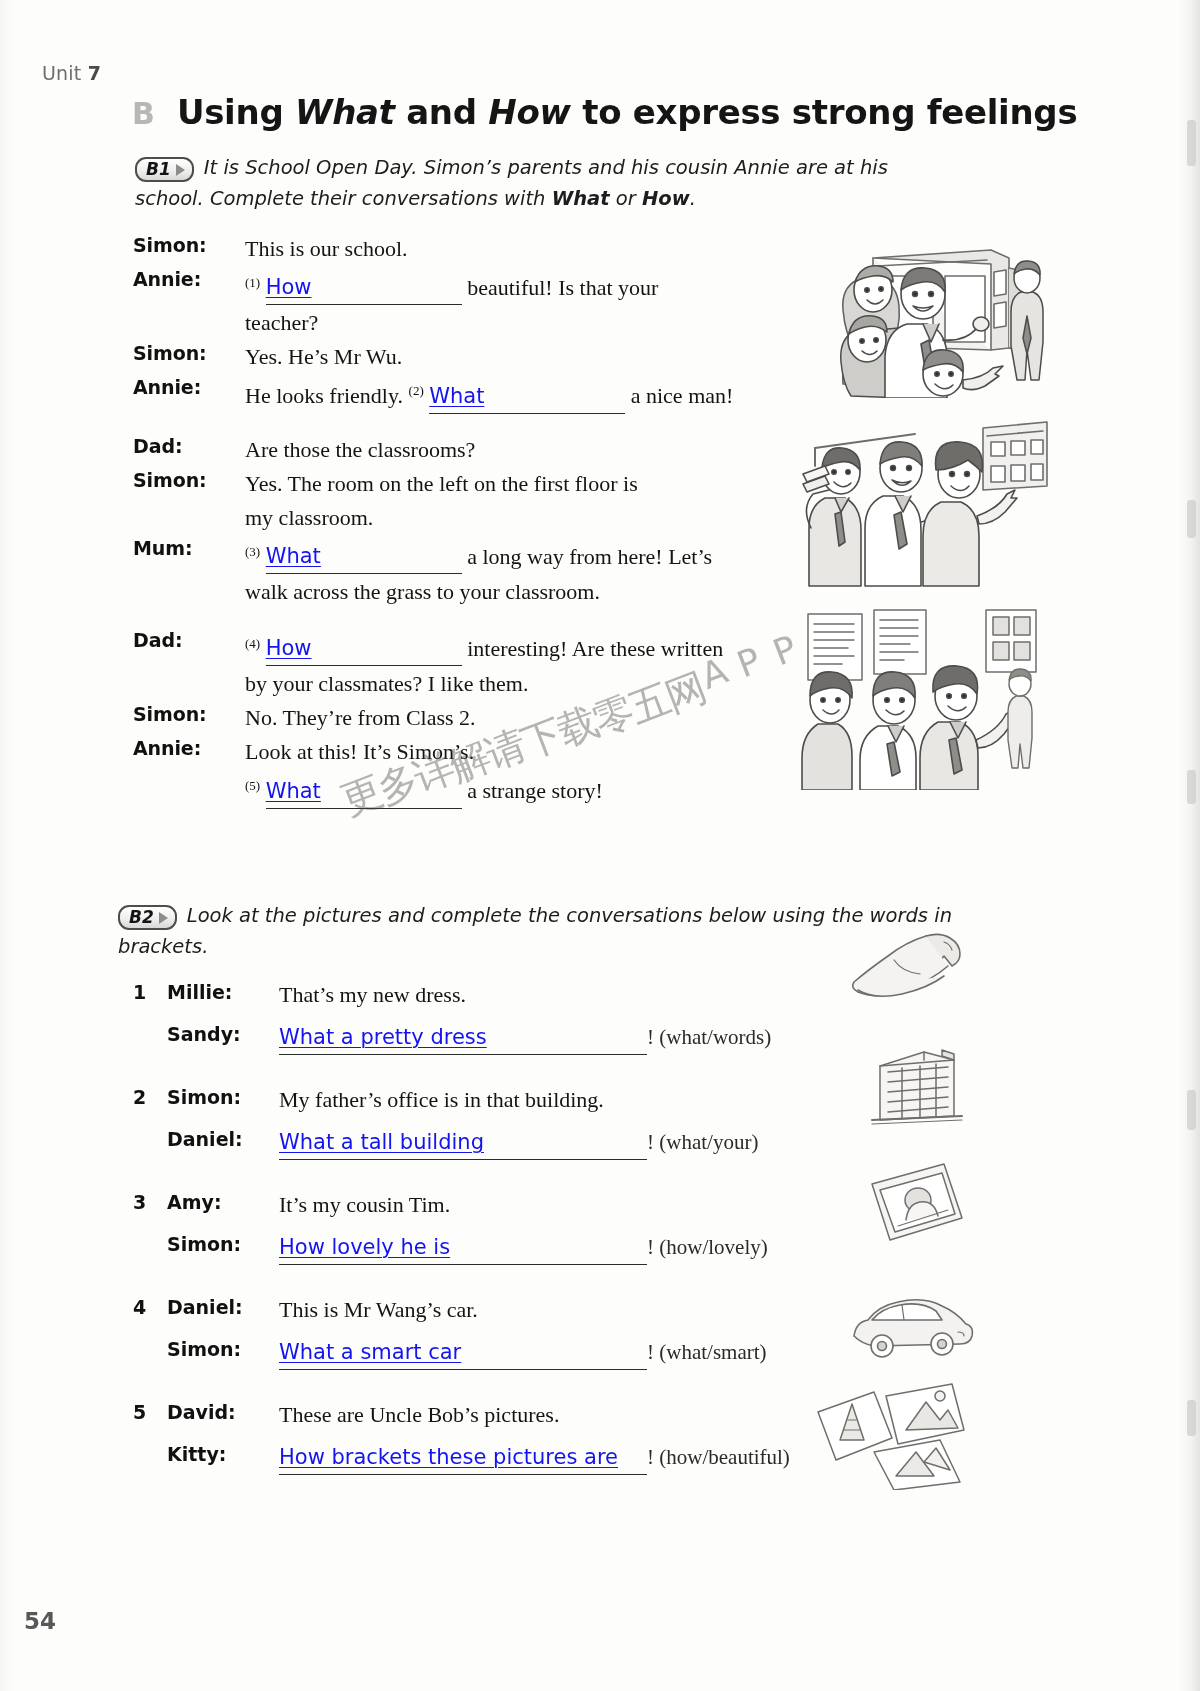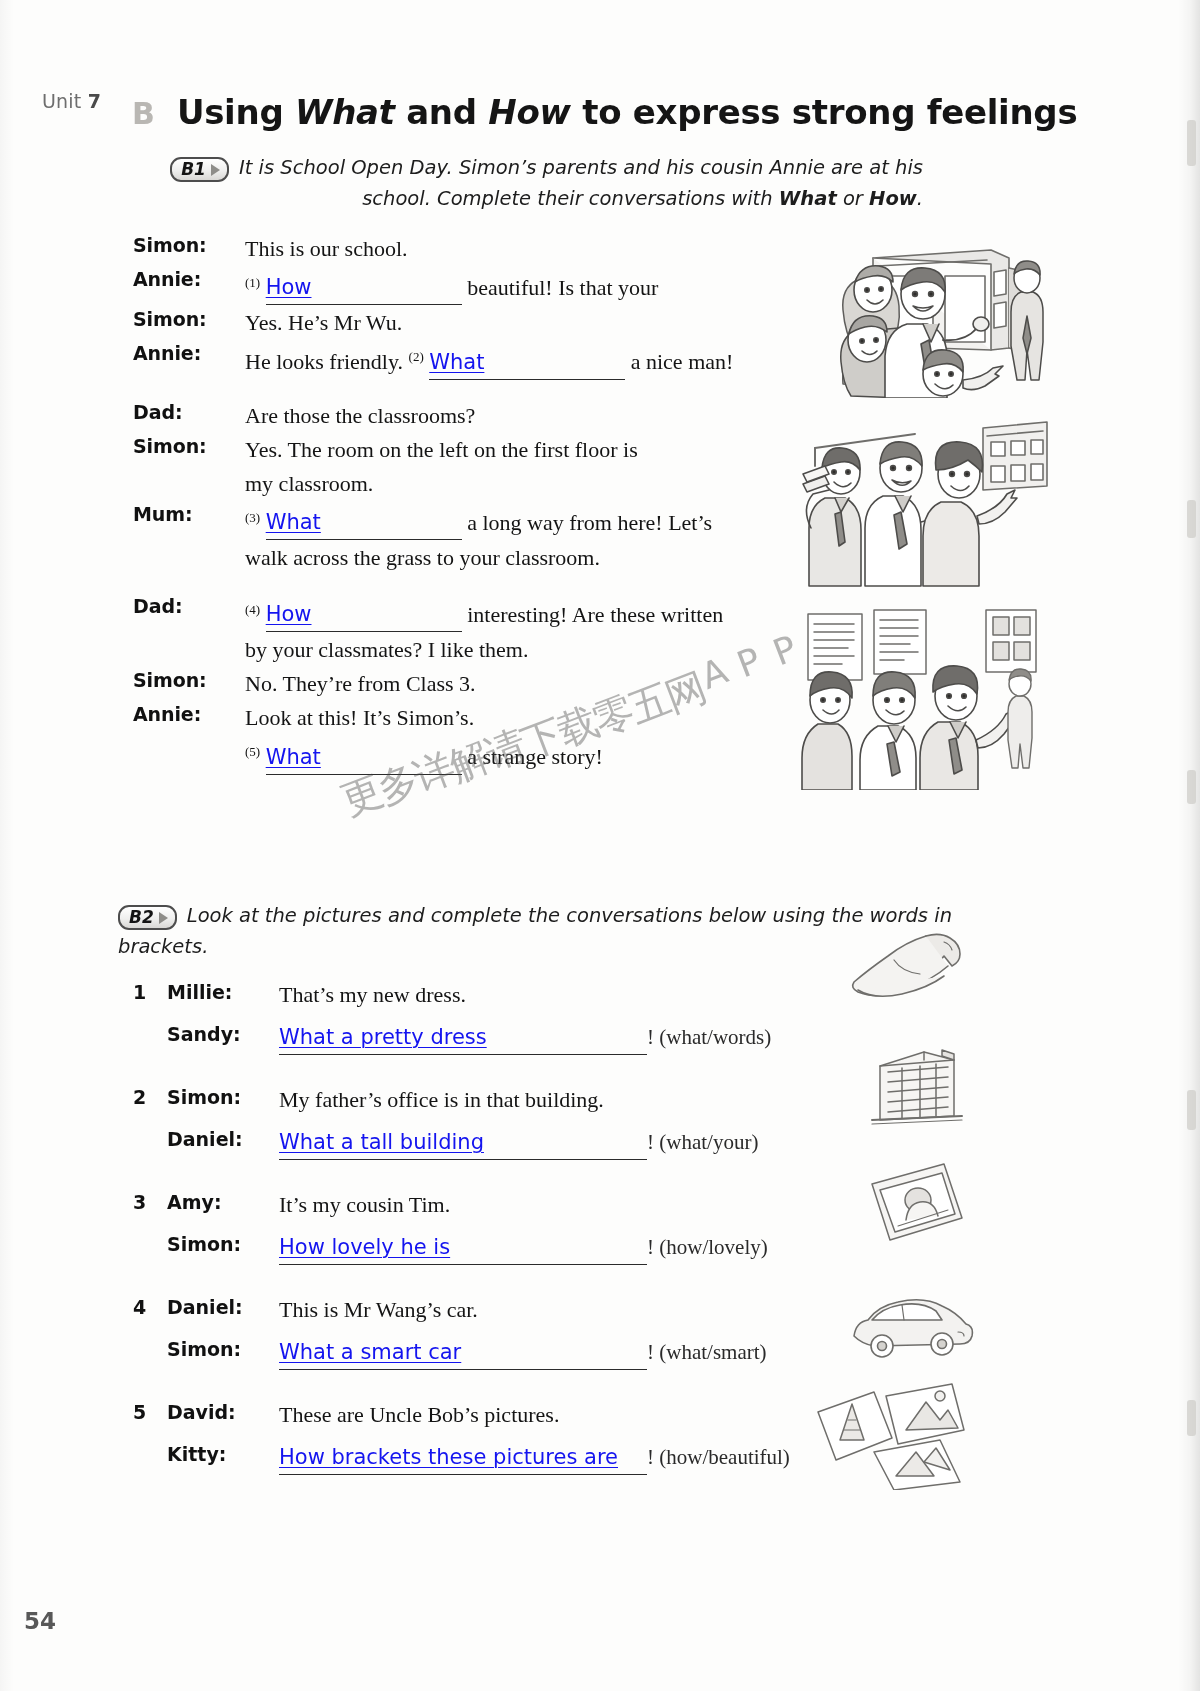--- a/index.html
+++ b/index.html
@@ -45,21 +45,20 @@
 
   
   .unit-head {
     position: absolute;
     left: 42px;
     top: 62px;
     font-family: "DejaVu Sans", sans-serif;
     font-size: 19px;
     color: #6e6e6e;
     letter-spacing: .2px;
-    margin-top: 28px;
   }
   .unit-head b { color: #4a4a4a; }
 
   
   .sec-title-row {
     position: absolute;
     left: 132px;
     top: 92px;
     display: flex;
     align-items: baseline;
@@ -109,21 +108,21 @@
     position: absolute;
     font-family: "DejaVu Sans", sans-serif;
     font-style: italic;
     font-size: 19.5px;
     line-height: 31px;
     color: #1d1d1d;
   }
   .task-intro .lead { display: inline-block; margin-right: 10px; transform: translateY(1px); }
   .task-intro b { font-weight: bold; font-style: italic; }
 
-  #b1-intro { left: 123px; top: 152px; width: 800px; text-align: right; }
+  #b1-intro { left: 135px; top: 152px; width: 800px; }
   #b2-intro { left: 118px; top: 900px; width: 868px; }
 
   
   .dlg {
     position: absolute;
     left: 133px;
     top: 232px;
     width: 660px;
   }
   .dlg-group { margin-bottom: 18px; }
@@ -287,20 +286,21 @@
   <div class="dlg" id="b1-dialogue">
       <div class="dlg-group">
         <div class="dlg-row">
           <div class="spk">Simon:</div>
           <div class="utt"><span>This is our school.</span></div>
         </div>
         <div class="dlg-row">
           <div class="spk">Annie:</div>
           <div class="utt"><span class="qnum">(1)</span> <span class="blank w-inline"><span class="ans">How</span></span><span> beautiful! Is that your</span></div>
         </div>
+        <div class="cont">teacher?</div>
         <div class="dlg-row">
           <div class="spk">Simon:</div>
           <div class="utt"><span>Yes. He’s Mr Wu.</span></div>
         </div>
         <div class="dlg-row">
           <div class="spk">Annie:</div>
           <div class="utt"><span>He looks friendly. </span><span class="qnum">(2)</span> <span class="blank w-inline"><span class="ans">What</span></span><span> a nice man!</span></div>
         </div>
       </div>
       <div class="dlg-group">
@@ -320,21 +320,21 @@
         <div class="cont">walk across the grass to your classroom.</div>
       </div>
       <div class="dlg-group">
         <div class="dlg-row">
           <div class="spk">Dad:</div>
           <div class="utt"><span class="qnum">(4)</span> <span class="blank w-inline"><span class="ans">How</span></span><span> interesting! Are these written</span></div>
         </div>
         <div class="cont">by your classmates? I like them.</div>
         <div class="dlg-row">
           <div class="spk">Simon:</div>
-          <div class="utt"><span>No. They’re from Class 3.</span></div>
+          <div class="utt"><span>No. They’re from Class 2.</span></div>
         </div>
         <div class="dlg-row">
           <div class="spk">Annie:</div>
           <div class="utt"><span>Look at this! It’s Simon’s.</span></div>
         </div>
         <div class="dlg-row">
           <div class="spk"></div>
           <div class="utt"><span class="qnum">(5)</span> <span class="blank w-inline"><span class="ans">What</span></span><span> a strange story!</span></div>
         </div>
       </div>

